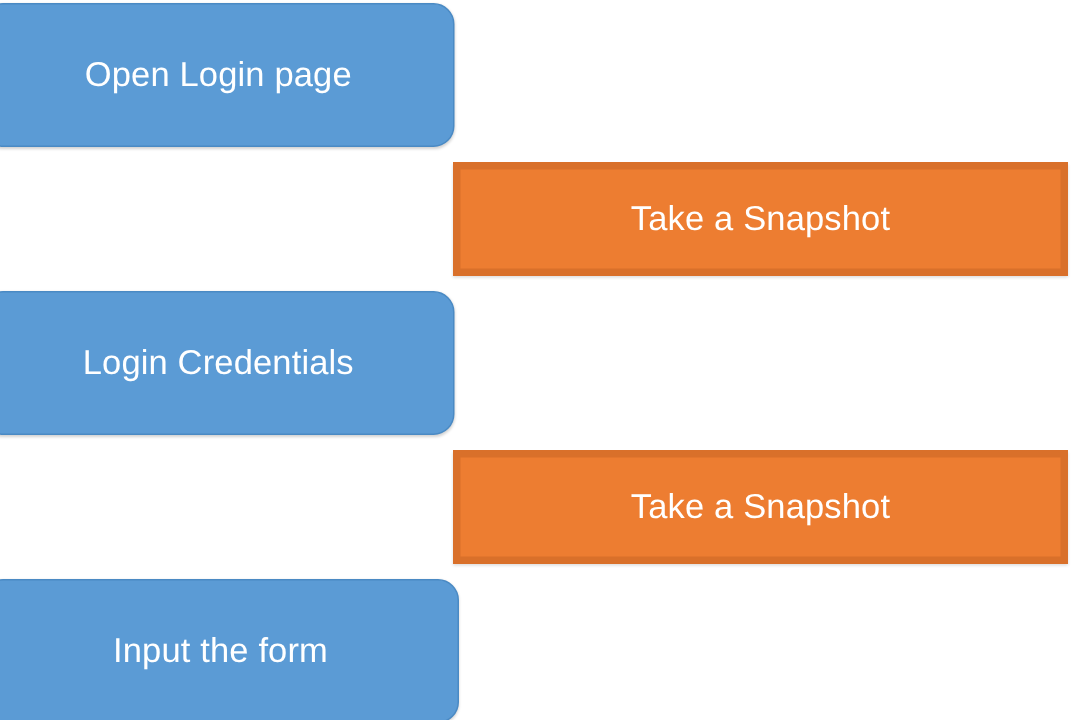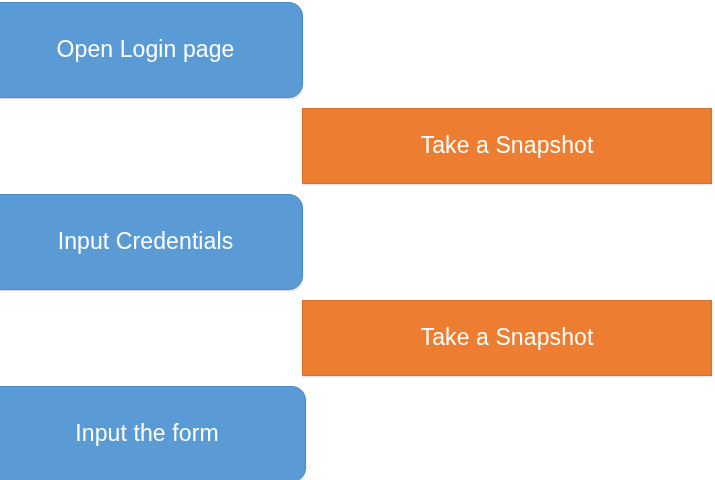--- a/index.html
+++ b/index.html
@@ -32,21 +32,21 @@
     user-select: none;
   }
   .shape-action {
     background: #5B9BD5;
     border: 1px solid #4A8AC4;
     border-radius: 14px;
     box-shadow: 0 1px 2px rgba(0,0,0,0.18);
   }
   .shape-snapshot {
     background: #ED7D31;
-    border: 1px solid #a21caf;
+    border: 5px solid #a21caf;
     border-radius: 0;
     box-shadow: 0 1px 2px rgba(0,0,0,0.14);
     text-align: right;
   }
   .shape-label {
     display: block;
     pointer-events: none;
   }
 </style>
 </head>
@@ -56,21 +56,21 @@
 
   <div class="shape shape-action" style="left: -12px; top: 2px; width: 315px; height: 96px; background: rgb(91, 155, 213); border-color: rgb(74, 138, 196); color: rgb(255, 255, 255);">
     <span class="shape-label">Open Login page</span>
   </div>
 
   <div class="shape shape-snapshot" style="left: 302px; top: 108px; width: 410px; height: 76px; background: rgb(237, 125, 49); border-color: rgb(217, 112, 42); color: rgb(255, 255, 255);">
     <span class="shape-label">Take a Snapshot</span>
   </div>
 
   <div class="shape shape-action" style="left: -12px; top: 194px; width: 315px; height: 96px; background: rgb(91, 155, 213); border-color: rgb(74, 138, 196); color: rgb(255, 255, 255);">
-    <span class="shape-label">Input Credentials</span>
+    <span class="shape-label">Login Credentials</span>
   </div>
 
   <div class="shape shape-snapshot" style="left: 302px; top: 300px; width: 410px; height: 76px; background: rgb(237, 125, 49); border-color: rgb(217, 112, 42); color: rgb(255, 255, 255);">
     <span class="shape-label">Take a Snapshot</span>
   </div>
 
   <div class="shape shape-action" style="left: -12px; top: 386px; width: 318px; height: 96px; background: rgb(91, 155, 213); border-color: rgb(74, 138, 196); color: rgb(255, 255, 255);">
     <span class="shape-label">Input the form</span>
   </div>
 

